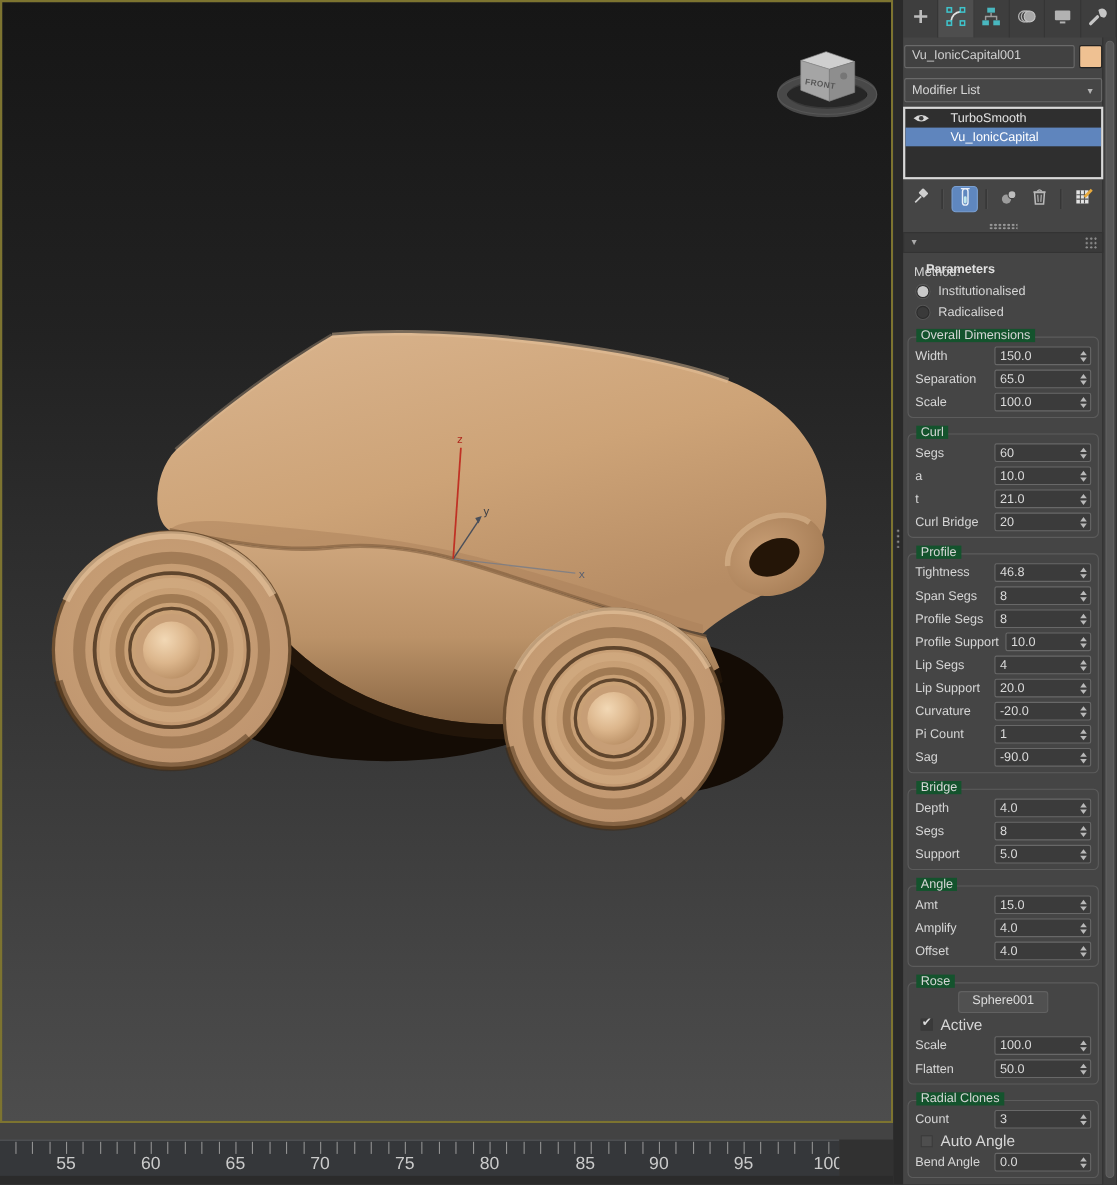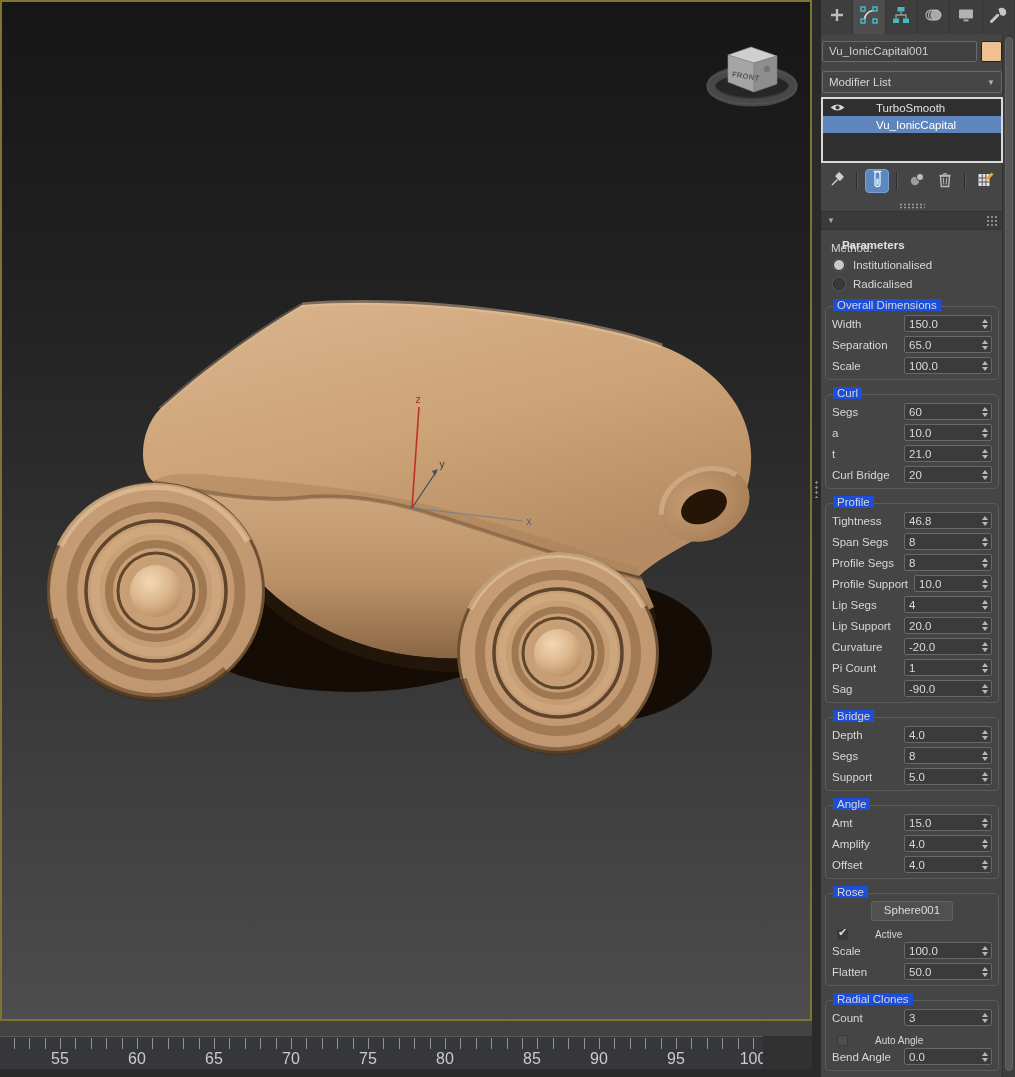--- a/index.html
+++ b/index.html
@@ -40,21 +40,21 @@
   #obj-color { width:21px; height:21px; box-sizing:border-box; border:1px solid #222; border-radius:2px; }
   
   #modlist { display:flex; justify-content:space-between; align-items:center; margin:9px 1px 0 1px; height:20px;
     border:1px solid #6a6a6a; border-radius:2px; background:#464646; color:#d6d6d6; font-size:11.5px; padding:0 6px; }
   #modlist .dd-arrow { font-size:8px; color:#b5b5b5; }
   
   #stack { margin:4px 0 0 0; height:62px; background:#2f2f2f; border:2px solid #d9d9d9; overflow:hidden; }
   .stack-row { display:flex; align-items:center; height:17px; color:#e2e2e2; font-size:11.5px; }
   .stack-row.selected { background:#5f85bd; color:#fff; }
   .stack-row .eye { width:20px; margin-left:7px; display:flex; align-items:center; }
-  .stack-row .mod-label { margin-left:26px; }
+  .stack-row .mod-label { margin-left:14px; }
   
   #stack-tools { display:flex; align-items:center; height:32px; margin-top:2px; padding-left:2px; }
   .tool { display:flex; align-items:center; justify-content:center; width:24px; height:24px; margin:0 2px; }
   .tool.hl { background:#5f87bf; border:1px solid #7aa0d2; border-radius:4px; box-sizing:border-box; }
   .tool-sep { width:1px; height:18px; background:#2d2d2d; margin:0 5px; border-right:1px solid #555; }
   
   .drag-dots { width:26px; height:6px; margin:6px auto 2px auto;
     background:radial-gradient(circle,#9a9a9a 0.9px,transparent 1.2px); background-size:4px 3px; }
   #rollout-header { display:flex; align-items:center; height:17px; background:#3a3a3a; border:1px solid #333;
     color:#e0e0e0; font-size:11.5px; font-weight:bold; padding:0 5px; }
@@ -62,33 +62,33 @@
   #rollout-header .title { flex:1;margin-top:48px; }
   #rollout-header .grid-dots { width:11px; height:11px;
     background:radial-gradient(circle,#8d8d8d 0.9px,transparent 1.2px); background-size:4px 4px; }
   #method-block { margin:12px 0 0 10px; font-size:11.5px; color:#d6d6d6; }
   .radio-row { display:flex; align-items:center; height:16px; margin:3px 0 0 2px;text-align:right; }
   .radio { width:10px; height:10px; border-radius:50%; background:#3a3a3a; border:1px solid #2c2c2c;
     box-shadow:0 0 0 1px #555; margin-right:8px; }
   .radio.on { background:#c9c9c9; }
   
   .group { position:relative; margin:14px 4px 0 4px; border:1px solid #5c5c5c; border-radius:5px; padding:6px 0 3px 0; }
-  .group-title { position:absolute; top:-8px; left:7px; background:#1d4ed8; padding:0 4px; font-size:11.5px; color:#d6d6d6; }
+  .group-title { position:absolute; top:-8px; left:7px; background:#14532d; padding:0 4px; font-size:11.5px; color:#d6d6d6; }
   .prow { display:flex; align-items:center; height:21px; padding:0 6px; }
   .prow .plabel { flex:1; text-align:left; font-size:11.5px; color:#d6d6d6; margin-right:6px; white-space:nowrap; }
   .spinner { display:flex; align-items:center; width:88px; height:17px; box-sizing:border-box;
     background:#3b3b3b; border:1px solid #686868; border-radius:2px; }
   .spinner .val { flex:1; font-size:11.5px; color:#dadada; padding-left:4px; }
   .spinner .arrows { width:13px; display:flex; flex-direction:column; align-items:center; gap:2px; }
   .arr-up { width:0; height:0; border-left:3.5px solid transparent; border-right:3.5px solid transparent; border-bottom:4.5px solid #b9b9b9; }
   .arr-dn { width:0; height:0; border-left:3.5px solid transparent; border-right:3.5px solid transparent; border-top:4.5px solid #b9b9b9; }
   .btn-row { display:flex; justify-content:center; align-items:center; height:22px; }
   .max-btn { width:80px; height:18px; line-height:16px; text-align:center; background:#505050; border:1px solid #616161;
     border-radius:3px; color:#dcdcdc; font-size:11.5px; }
-  .check-row { display:flex; align-items:flex-end; height:18px; padding-left:11px; font-size:10px; color:#d6d6d6;gap:20px; }
+  .check-row { display:flex; align-items:center; height:18px; padding-left:11px; font-size:14px; color:#d6d6d6; }
   .checkbox { width:11px; height:11px; box-sizing:border-box; background:#4e4e4e; border:1px solid #3a3a3a;
     margin-right:7px; position:relative; }
   .checkbox.on { background:#3a3a3a; }
   .checkbox.on::after { content:"✔"; position:absolute; left:0; top:-4px; font-size:11px; color:#dcdcdc; }
 </style>
 </head>
 <body>
 
 <div id="root">
 

